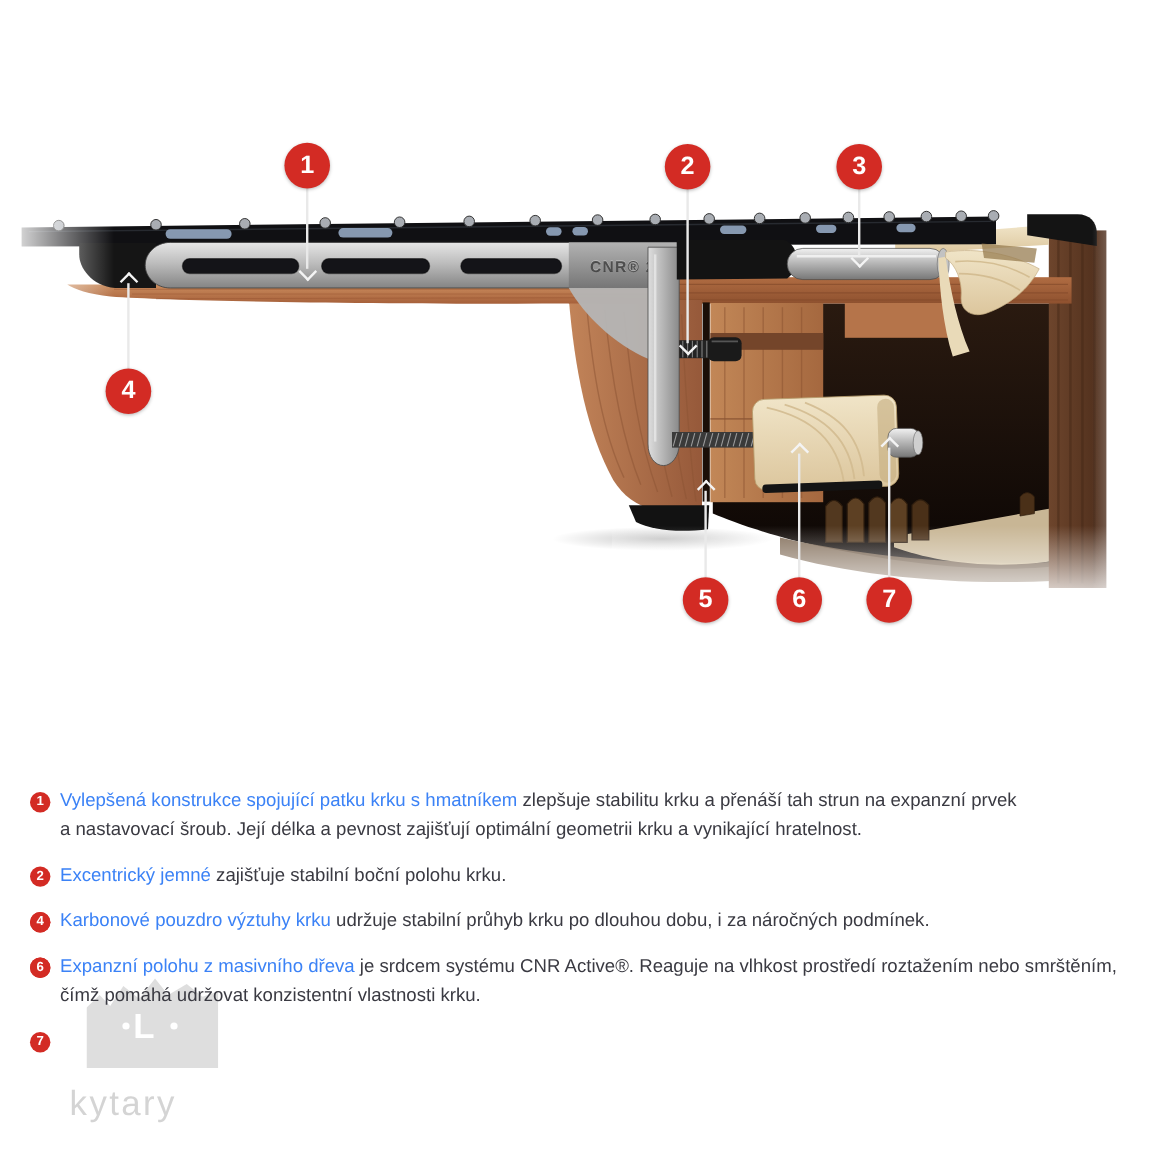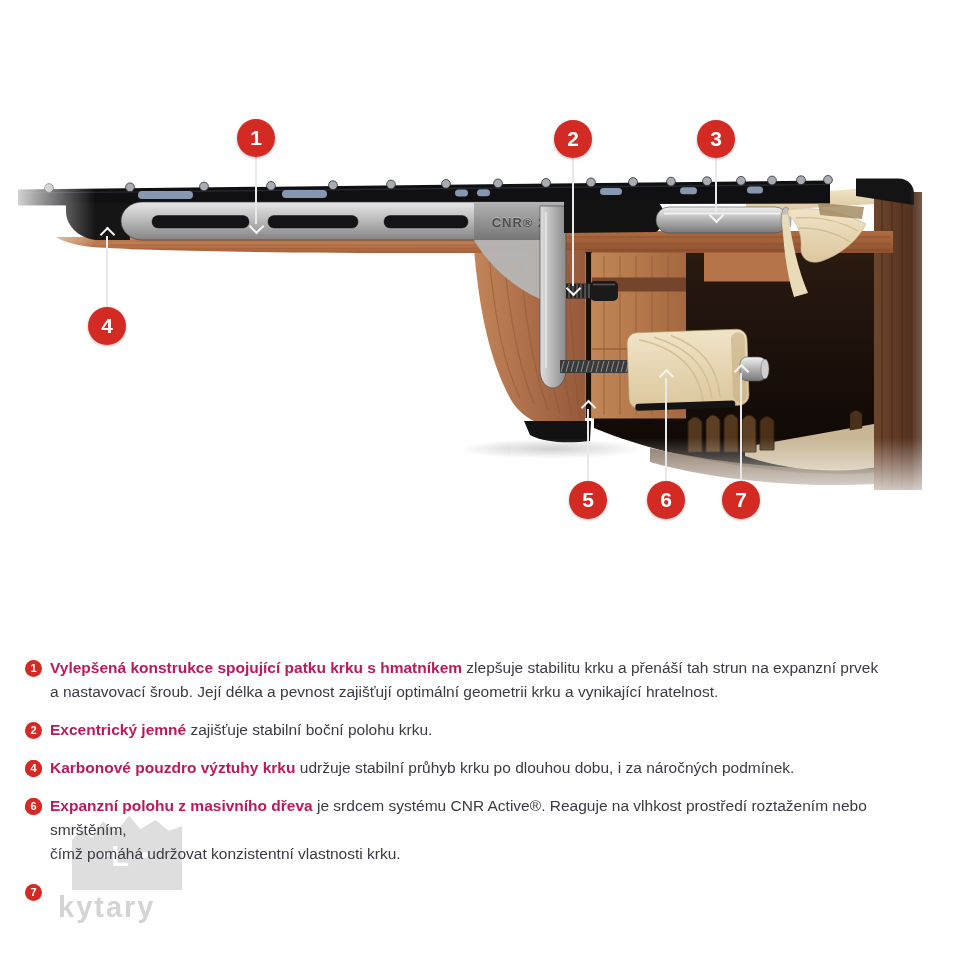--- a/index.html
+++ b/index.html
@@ -11,31 +11,31 @@
   .co-line{position:absolute;width:2px;background:#e9e9e9;}
   .co-chev{position:absolute;width:9px;height:9px;border-right:2.2px solid #f4f4f4;
            border-bottom:2.2px solid #f4f4f4;}
   .co-circle{position:absolute;width:38px;height:38px;border-radius:50%;color:#fff;
              font-weight:700;font-size:21px;display:flex;align-items:center;justify-content:center;
              box-shadow:0 1px 3px rgba(0,0,0,.28);}
   
   .legend{position:absolute;left:25px;top:656px;width:920px;z-index:2;}
   .legend-item{position:relative;padding-left:25px;margin-bottom:14px;font-size:15.5px;
                line-height:24px;color:#3a3a42;}
-  .legend-item b{font-weight:700;color:#be185d;}
+  .legend-item b{font-weight:400;color:#3b82f6;}
   .badge{position:absolute;left:0;top:3.5px;width:17px;height:17px;border-radius:50%;
          color:#fff;font-size:11px;font-weight:700;text-align:center;line-height:17px;}
   
   .wm{position:absolute;left:58px;top:814px;z-index:1;}
   .wm-icon{position:relative;margin-left:14px;width:110px;height:76px;background:#c3c3c3;opacity:.55;
            clip-path:polygon(0% 100%,0% 34%,10% 20%,18% 32%,28% 10%,40% 24%,52% 2%,62% 20%,76% 8%,88% 22%,100% 16%,100% 100%);}
   .wm-L{position:absolute;left:0;right:0;top:26px;text-align:center;color:#ffffff;
         font-weight:700;font-size:29px;}
   .wm-dot{position:absolute;top:14px;width:6px;height:6px;border-radius:50%;background:#fff;}
-  .wm-text{margin-top:1px;font-size:29px;font-weight:700;color:#c6c6c6;opacity:.75;letter-spacing:2px;}
+  .wm-text{margin-top:14px;font-size:29px;font-weight:400;color:#c6c6c6;opacity:.75;letter-spacing:2px;}
 </style>
 </head>
 <body>
 
 <div class="stage">
 
   <svg class="diagram" width="966" height="640" viewBox="0 0 966 640">
     <defs>
       <linearGradient id="metalH" x1="0" y1="0" x2="0" y2="1">
         <stop offset="0" stop-color="#e6e6e6"></stop>

